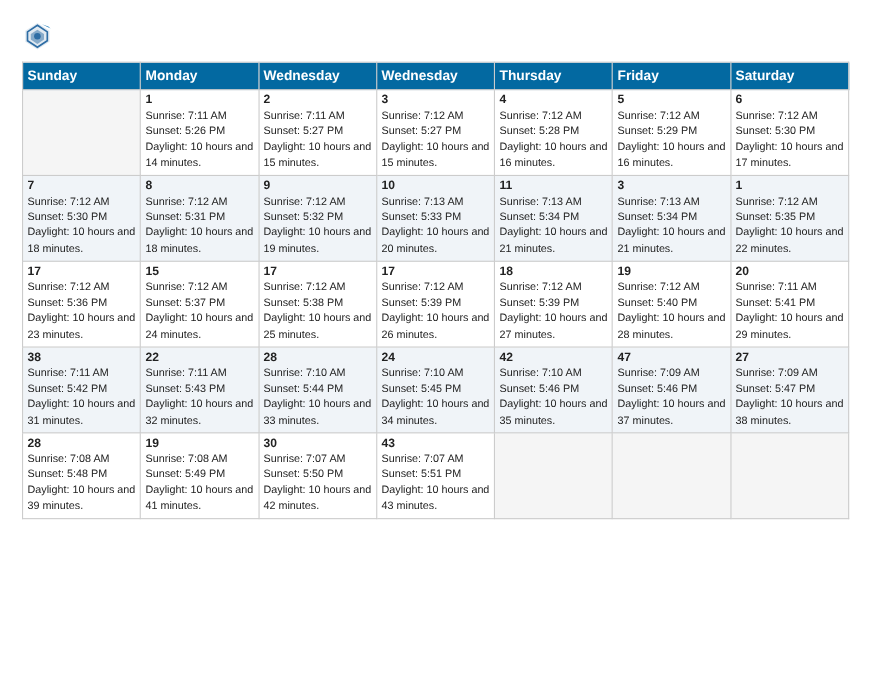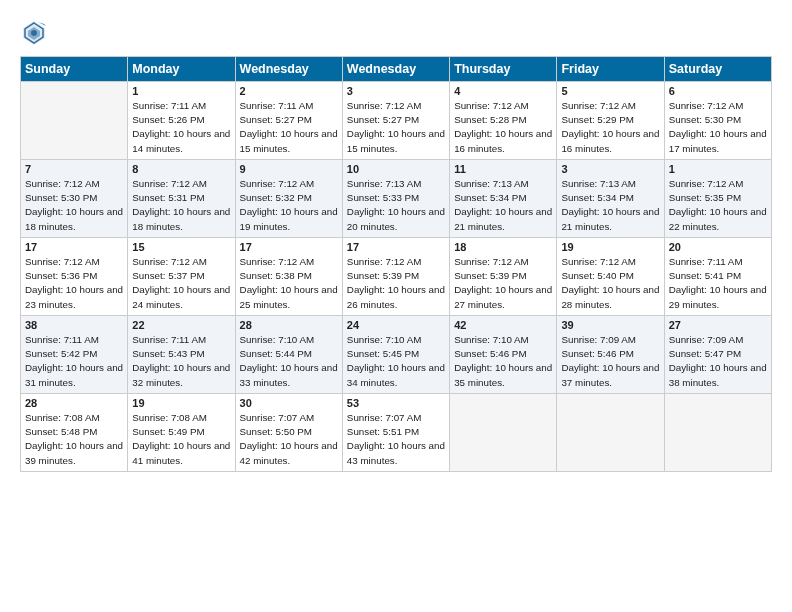--- a/index.html
+++ b/index.html
@@ -232,21 +232,21 @@
           </td>
           <td>
             <span class="day-number">24</span>
             <div class="day-info">Sunrise: 7:10 AM<br>Sunset: 5:45 PM<br>Daylight: 10 hours and 34 minutes.</div>
           </td>
           <td>
             <span class="day-number">42</span>
             <div class="day-info">Sunrise: 7:10 AM<br>Sunset: 5:46 PM<br>Daylight: 10 hours and 35 minutes.</div>
           </td>
           <td>
-            <span class="day-number">39</span>
+            <span class="day-number">47</span>
             <div class="day-info">Sunrise: 7:09 AM<br>Sunset: 5:46 PM<br>Daylight: 10 hours and 37 minutes.</div>
           </td>
           <td>
             <span class="day-number">27</span>
             <div class="day-info">Sunrise: 7:09 AM<br>Sunset: 5:47 PM<br>Daylight: 10 hours and 38 minutes.</div>
           </td>
         </tr>
         <tr>
           <td>
             <span class="day-number">28</span>
@@ -254,21 +254,21 @@
           </td>
           <td>
             <span class="day-number">19</span>
             <div class="day-info">Sunrise: 7:08 AM<br>Sunset: 5:49 PM<br>Daylight: 10 hours and 41 minutes.</div>
           </td>
           <td>
             <span class="day-number">30</span>
             <div class="day-info">Sunrise: 7:07 AM<br>Sunset: 5:50 PM<br>Daylight: 10 hours and 42 minutes.</div>
           </td>
           <td>
-            <span class="day-number">53</span>
+            <span class="day-number">43</span>
             <div class="day-info">Sunrise: 7:07 AM<br>Sunset: 5:51 PM<br>Daylight: 10 hours and 43 minutes.</div>
           </td>
           <td class="empty"></td>
           <td class="empty"></td>
           <td class="empty"></td>
         </tr>
       </tbody>
   </table>
 </div>
 

